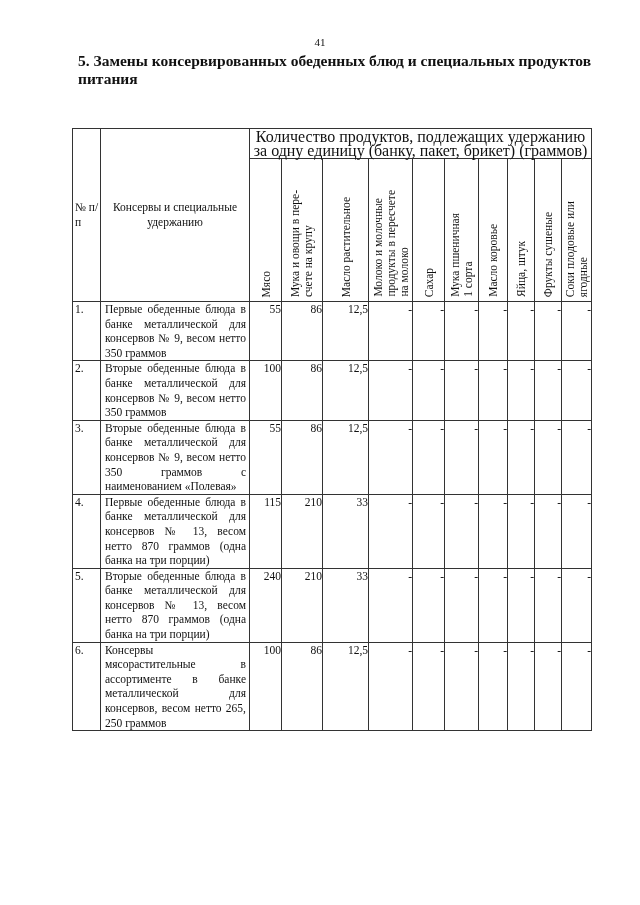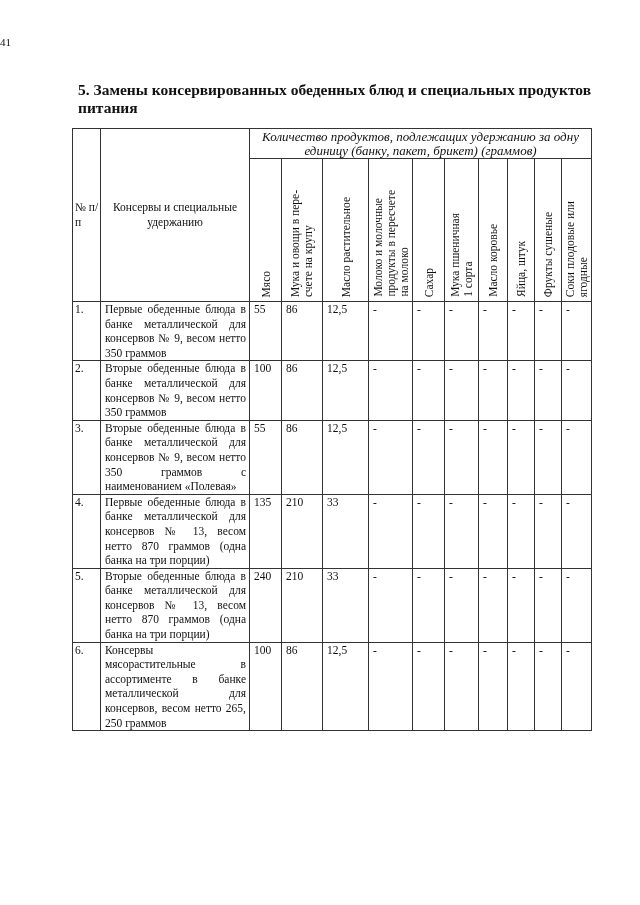--- a/index.html
+++ b/index.html
@@ -1,33 +1,33 @@
 <!DOCTYPE html>
 <html><head>
 <meta charset="utf-8">
 <style>
   html, body { margin: 0; padding: 0; background: #ffffff; }
   body { width: 640px; height: 905px; position: relative; overflow: hidden;
          font-family: "Liberation Serif", "DejaVu Serif", serif; color: #111; }
-  .page-number { position: absolute; top: 36px; left: 0; width: 640px; text-align: left; font-size: 11px; }
-  .section-title { position: absolute; top: 81px; left: 78px; width: 520px; font-weight: bold;
+  .page-number { position: absolute; top: 36px; left: 0; width: 640px; text-align: center; font-size: 11px; }
+  .section-title { position: absolute; top: 52px; left: 78px; width: 520px; font-weight: bold;
                    font-size: 15.5px; line-height: 18px; }
   table.grid { position: absolute; top: 128px; left: 72px; border-collapse: collapse;
                table-layout: fixed; font-size: 11.5px; line-height: 14.6px; }
   table.grid td, table.grid th { border: 1px solid #333; padding: 0; font-weight: normal; vertical-align: top; }
-  .hdr-group { height: 29px; vertical-align: middle !important; line-height: 14px; font-size: 13px; font-style: italic; }
+  .hdr-group { height: 29px; vertical-align: middle !important; line-height: 14px; font-size: 16px; }
   .hdr-num, .hdr-name { text-align: center; vertical-align: middle !important; margin-left: 40px; }
   .hdr-num { text-align: left; padding-left: 2px !important; }
   .vert-cell { height: 142px; position: relative; vertical-align: bottom !important; }
   .vert { writing-mode: vertical-rl; transform: rotate(180deg); text-align: left;
           position: absolute; bottom: 4px; left: 50%; translate: -50% 0; white-space: pre-line;
           line-height: 13px; font-size: 11.5px; }
   .num-cell { padding-left: 2px !important; }
   .name-cell { padding: 0 3px 0 4px !important; text-align: justify; text-align-last: left; margin-top: 45px; }
-  .val-cell { padding-left: 4px !important; }
+  .val-cell { padding-left: 4px !important; text-align: right; }
 </style>
 </head>
 <body>
 
 <div class="page-number">41</div>
 <div class="section-title">5. Замены консервированных обеденных блюд  и  специальных продуктов питания</div>
 
 <table class="grid">
   <colgroup>
     <col style="width:28px">
@@ -126,21 +126,21 @@
         <td class="val-cell">-</td>
         <td class="val-cell">-</td>
         <td class="val-cell">-</td>
         <td class="val-cell">-</td>
         <td class="val-cell">-</td>
         <td class="val-cell">-</td>
       </tr>
       <tr>
     <td class="num-cell">4.</td>
     <td class="name-cell">Первые обеденные блюда в банке металлической для консервов № 13, весом нетто 870 граммов (одна банка на три порции)</td>
-  <td class="val-cell">135</td>
+  <td class="val-cell">115</td>
         <td class="val-cell">210</td>
         <td class="val-cell">33</td>
         <td class="val-cell">-</td>
         <td class="val-cell">-</td>
         <td class="val-cell">-</td>
         <td class="val-cell">-</td>
         <td class="val-cell">-</td>
         <td class="val-cell">-</td>
         <td class="val-cell">-</td>
       </tr>

